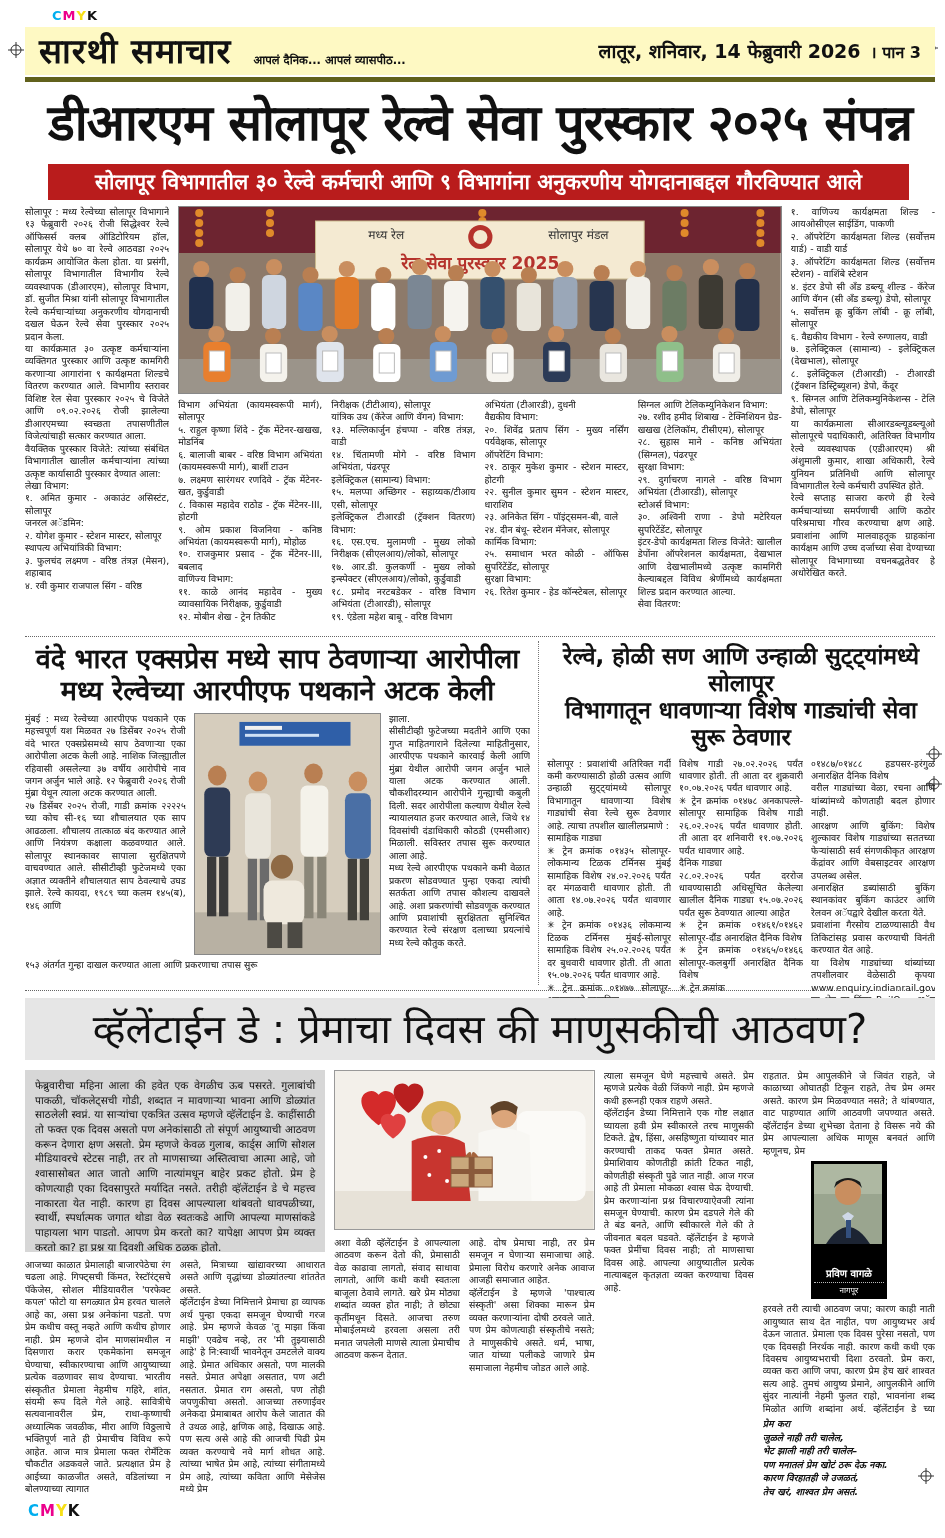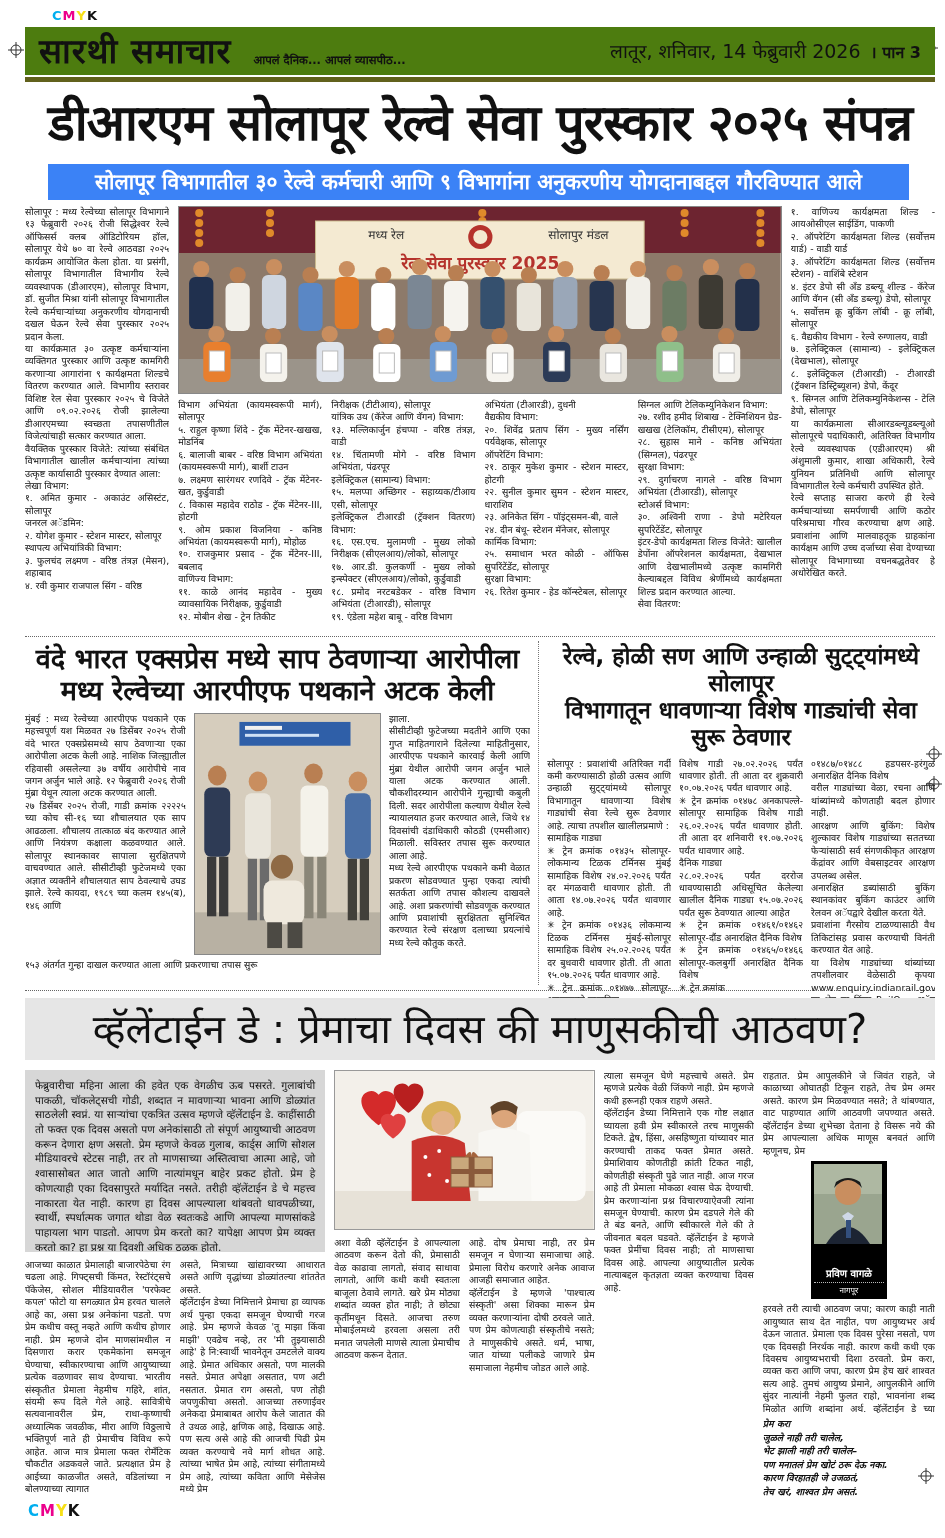--- a/index.html
+++ b/index.html
@@ -7,34 +7,34 @@
        font-family:"DejaVu Sans","Liberation Sans",sans-serif;color:#111;}
   .pg{position:absolute;left:0;top:0;width:945px;height:1538px;}
 
   
   .cmyk{position:absolute;font-size:13px;font-weight:bold;letter-spacing:1px;}
   .cmyk .c{color:#00aeef}.cmyk .m{color:#ec008c}.cmyk .y{color:#f7e017}.cmyk .k{color:#111}
   .regmark{position:absolute;width:16px;height:16px;}
   .regmark svg{display:block}
 
   
-  .masthead{position:absolute;left:25px;right:10px;top:27px;height:48px;background:#4d7c0f;
+  .masthead{position:absolute;left:25px;right:10px;top:27px;height:48px;background:#fef9c3;
             display:flex;align-items:center;padding:0 14px;box-sizing:border-box;}
   .mh-title{font-size:34px;font-weight:bold;letter-spacing:1px;line-height:1;}
   .mh-tag{font-size:11.5px;font-weight:bold;margin-left:22px;margin-top:16px;}
   .mh-right{margin-left:auto;display:flex;align-items:baseline;gap:10px;}
-  .mh-date{font-size:19px;font-weight:normal;}
+  .mh-date{font-size:19px;font-weight:bold;}
   .mh-page{font-size:16px;font-weight:bold;}
   .rule-olive{position:absolute;left:25px;right:10px;top:77px;height:5px;background:#61611c;}
 
   
   .lead-head{position:absolute;left:25px;right:10px;top:86px;height:74px;
              font-size:50px;font-weight:bold;text-align:center;line-height:74px;
              letter-spacing:-1px;white-space:nowrap;overflow:hidden;}
-  .lead-sub{position:absolute;left:48px;right:36px;top:164px;height:36px;background:#3b82f6;color:#fff;
+  .lead-sub{position:absolute;left:48px;right:36px;top:164px;height:36px;background:#b91c1c;color:#fff;
             font-size:21px;font-weight:bold;text-align:center;line-height:36px;white-space:nowrap;overflow:hidden;}
 
   
   .a1{position:absolute;left:25px;right:10px;top:206px;height:424px;
       display:grid;grid-template-columns:repeat(6,1fr);grid-template-rows:188px 1fr;
       column-gap:9px;row-gap:5px;}
   .ncol{font-size:9.3px;line-height:1.34;text-align:justify;white-space:pre-line;overflow:hidden;}
   .a1-c1{grid-column:1;grid-row:1/span 2;}
   .a1-ph{grid-column:2/span 4;grid-row:1;border:1px solid #888;overflow:hidden;}
   .a1-c6{grid-column:6;grid-row:1/span 2;}

